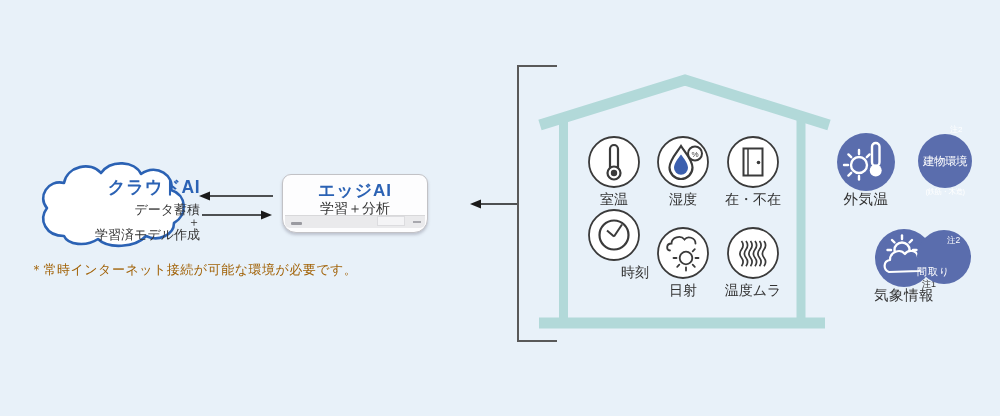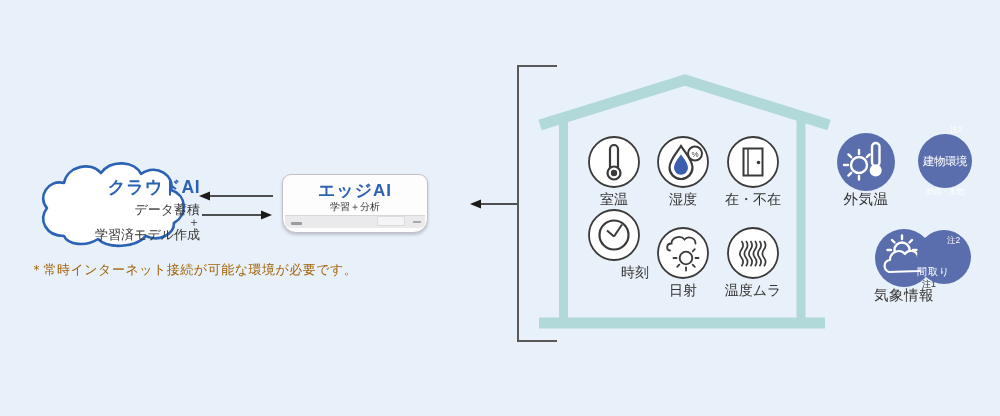--- a/index.html
+++ b/index.html
@@ -23,21 +23,21 @@
   .note{left:30px; top:261px; font-size:13px; color:#a16207; letter-spacing:0.5px;}
 
   
   .ac{left:282px; top:174px; width:146px; height:59px;
       background:#fdfdfe; border:1px solid #c2c2c6;
       border-radius:9px 9px 14px 14px;
       box-shadow:0 2px 3px rgba(110,110,130,.35); box-sizing:border-box;}
   .ac-title{position:absolute; top:4px; left:0; right:0; text-align:center;
       font-size:17px; font-weight:bold; color:#2b62b4; letter-spacing:1px;}
   .ac-sub{position:absolute; top:25px; left:0; right:0; text-align:center;
-      font-size:10px; color:#333;}
+      font-size:14px; color:#333;}
   .ac-strip{position:absolute; left:2px; right:2px; bottom:4px; height:12px;
       background:#eaeaec; border-top:1px solid #d8d8da; border-radius:0 0 5px 5px;}
   .ac-logo{position:absolute; left:8px; bottom:7px; width:11px; height:3px;
       background:#9a9aa0; border-radius:1px;}
   .ac-panel{position:absolute; right:22px; bottom:6px; width:26px; height:8px;
       background:#f4f4f6; border:1px solid #dcdcdf;}
   .ac-dash{position:absolute; right:6px; bottom:9px; width:8px; height:2px; background:#a8a8ae;}
 
   
   .sensor{width:70px; text-align:center;}

